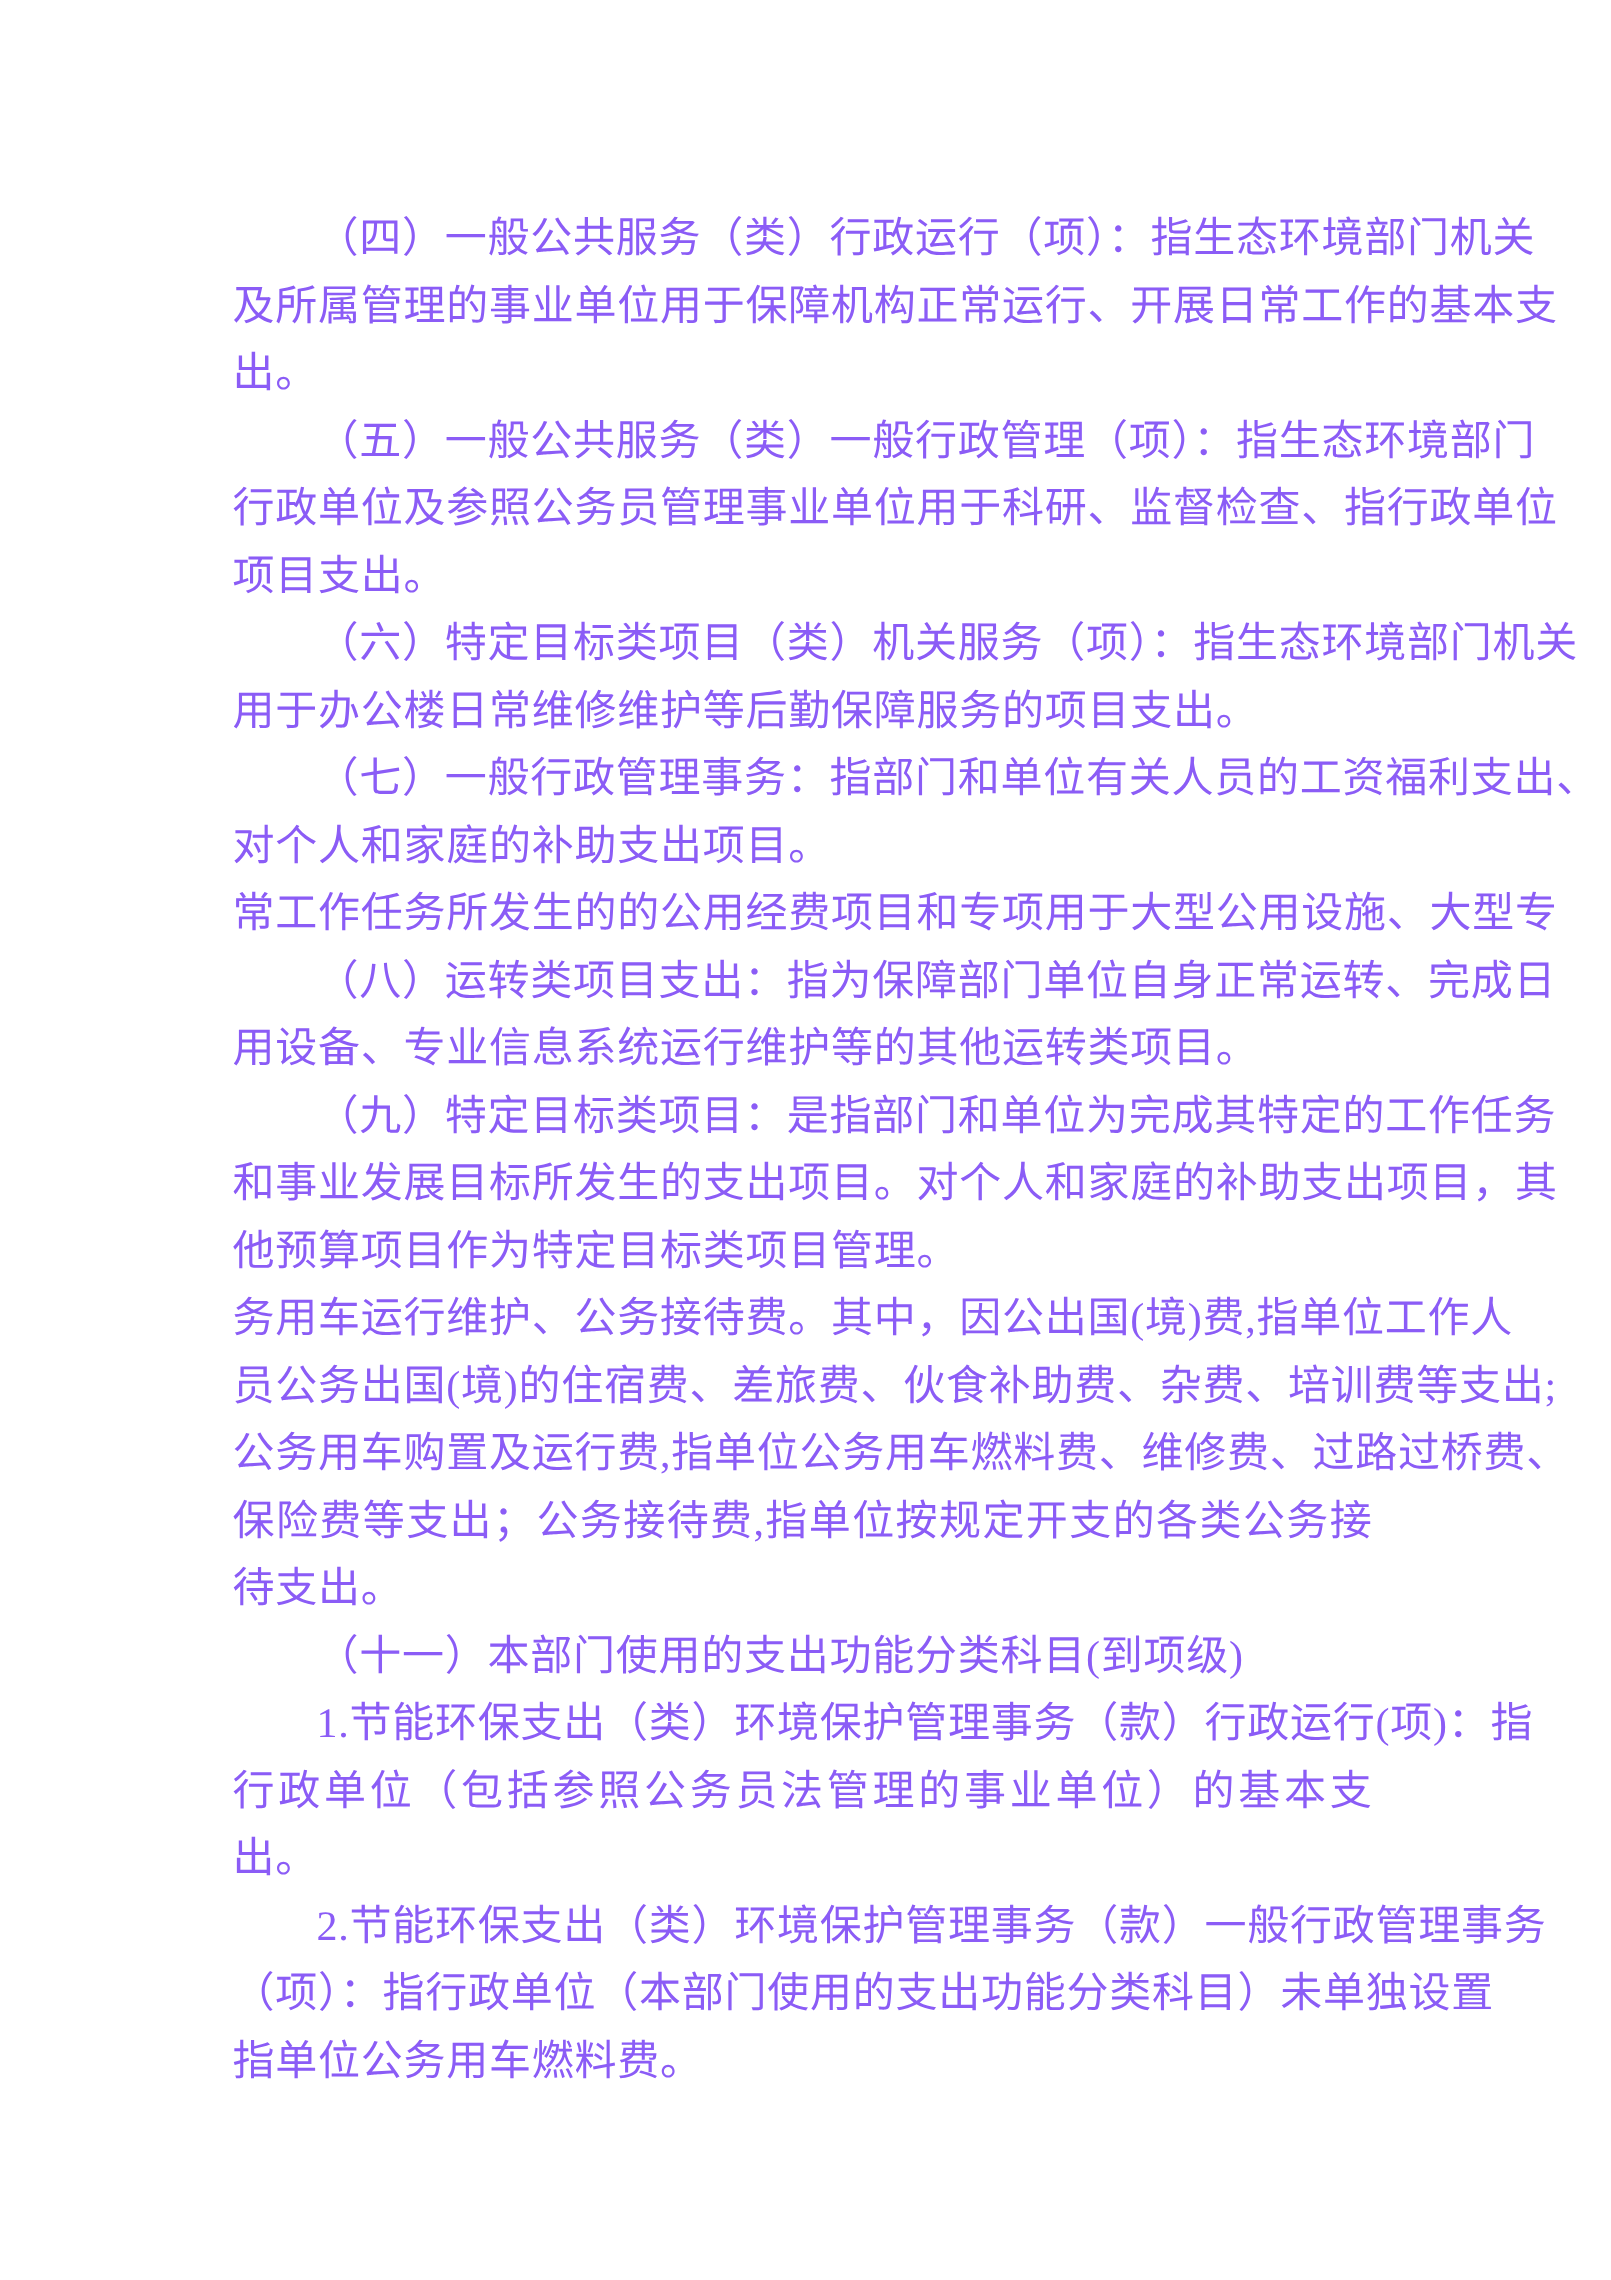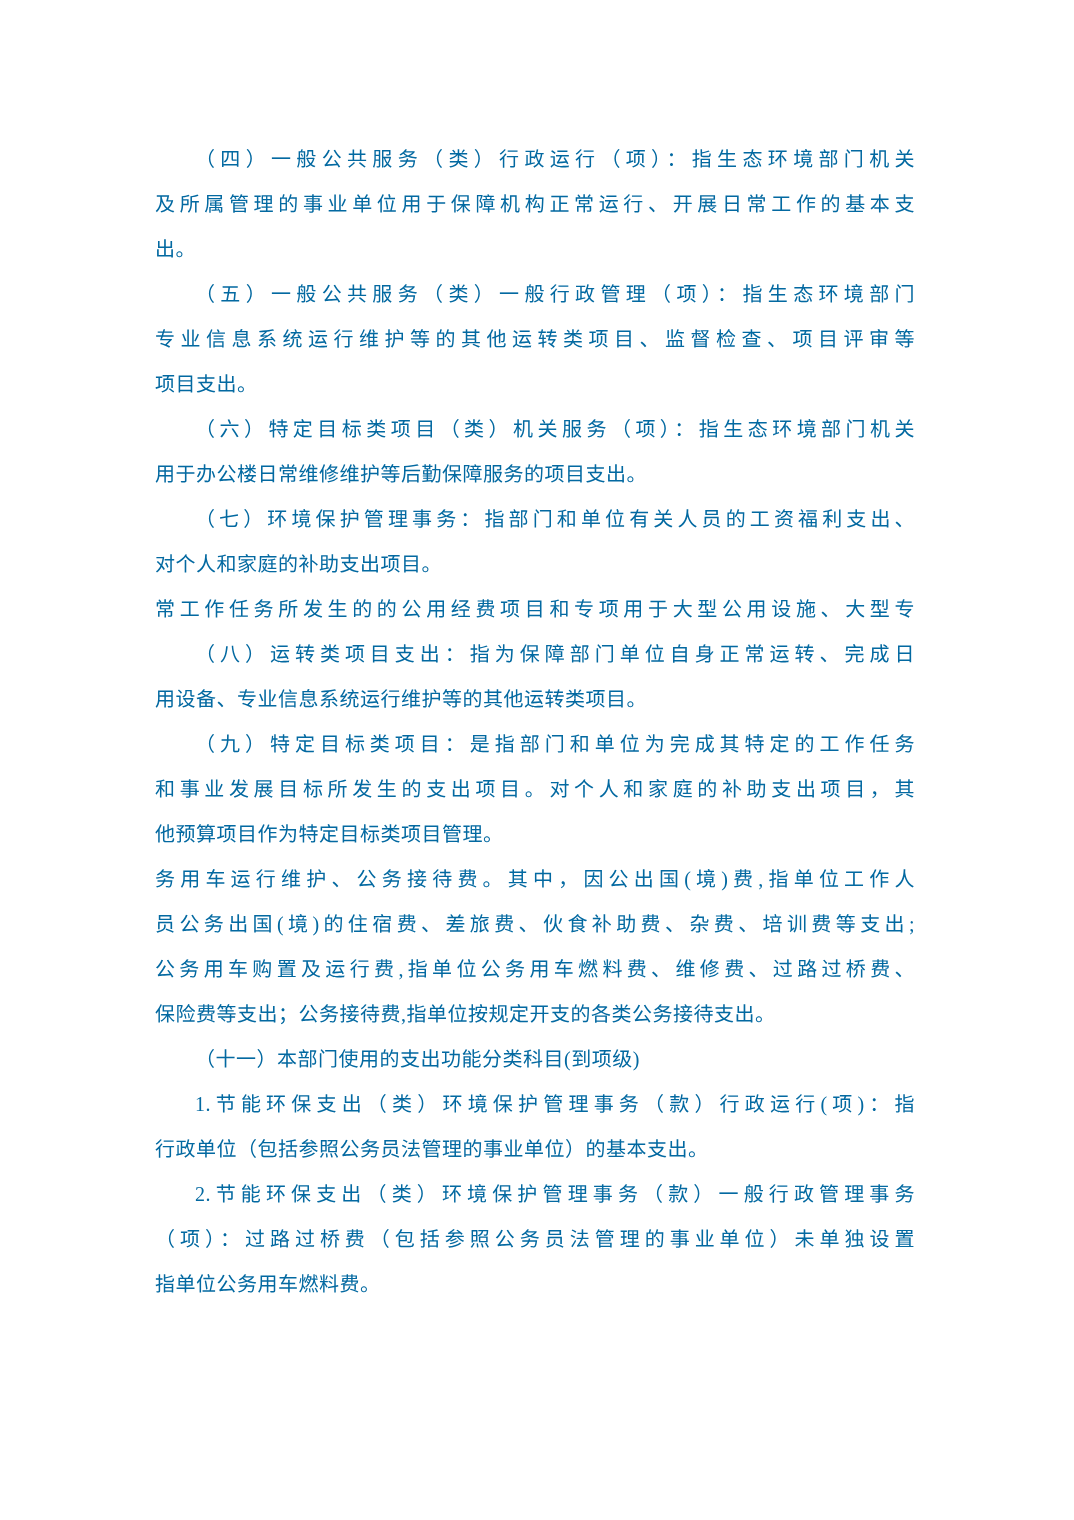--- a/index.html
+++ b/index.html
@@ -13,22 +13,22 @@
     height: 1520px;
     background: #ffffff;
     overflow: hidden;
     font-family: "Liberation Serif", "DejaVu Serif", serif;
   }
   .doc-body {
     position: absolute;
     left: 155px;
     top: 137px;
     width: 760px;
-    color: #0369a1;
-    font-size: 20px;
+    color: #8b5cf6;
+    font-size: 28px;
     line-height: 45px;
   }
   .paragraph {
     margin: 0;
     padding: 0;
   }
   .line {
     text-align: justify;
     text-align-last: justify;
     white-space: nowrap;
@@ -47,29 +47,29 @@
 
 <div class="page">
   <div class="doc-body">
       <div class="paragraph">
         <div class="line first">（四）一般公共服务（类）行政运行（项）：指生态环境部门机关</div>
         <div class="line">及所属管理的事业单位用于保障机构正常运行、开展日常工作的基本支</div>
         <div class="line last">出。</div>
       </div>
       <div class="paragraph">
         <div class="line first">（五）一般公共服务（类）一般行政管理（项）：指生态环境部门</div>
-        <div class="line">专业信息系统运行维护等的其他运转类项目、监督检查、项目评审等</div>
+        <div class="line">行政单位及参照公务员管理事业单位用于科研、监督检查、指行政单位</div>
         <div class="line last">项目支出。</div>
       </div>
       <div class="paragraph">
         <div class="line first">（六）特定目标类项目（类）机关服务（项）：指生态环境部门机关</div>
         <div class="line last">用于办公楼日常维修维护等后勤保障服务的项目支出。</div>
       </div>
       <div class="paragraph">
-        <div class="line first">（七）环境保护管理事务：指部门和单位有关人员的工资福利支出、</div>
+        <div class="line first">（七）一般行政管理事务：指部门和单位有关人员的工资福利支出、</div>
         <div class="line last">对个人和家庭的补助支出项目。</div>
       </div>
       <div class="paragraph">
         <div class="line">常工作任务所发生的的公用经费项目和专项用于大型公用设施、大型专</div>
         <div class="line first">（八）运转类项目支出：指为保障部门单位自身正常运转、完成日</div>
         <div class="line last">用设备、专业信息系统运行维护等的其他运转类项目。</div>
       </div>
       <div class="paragraph">
         <div class="line first">（九）特定目标类项目：是指部门和单位为完成其特定的工作任务</div>
         <div class="line">和事业发展目标所发生的支出项目。对个人和家庭的补助支出项目，其</div>
@@ -83,17 +83,17 @@
       </div>
       <div class="paragraph">
         <div class="line first last">（十一）本部门使用的支出功能分类科目(到项级)</div>
       </div>
       <div class="paragraph">
         <div class="line first">1.节能环保支出（类）环境保护管理事务（款）行政运行(项)：指</div>
         <div class="line last">行政单位（包括参照公务员法管理的事业单位）的基本支出。</div>
       </div>
       <div class="paragraph">
         <div class="line first">2.节能环保支出（类）环境保护管理事务（款）一般行政管理事务</div>
-        <div class="line">（项）：过路过桥费（包括参照公务员法管理的事业单位）未单独设置</div>
+        <div class="line">（项）：指行政单位（本部门使用的支出功能分类科目）未单独设置</div>
         <div class="line last">指单位公务用车燃料费。</div>
       </div>
     </div>
 </div>
 
 </body></html>

